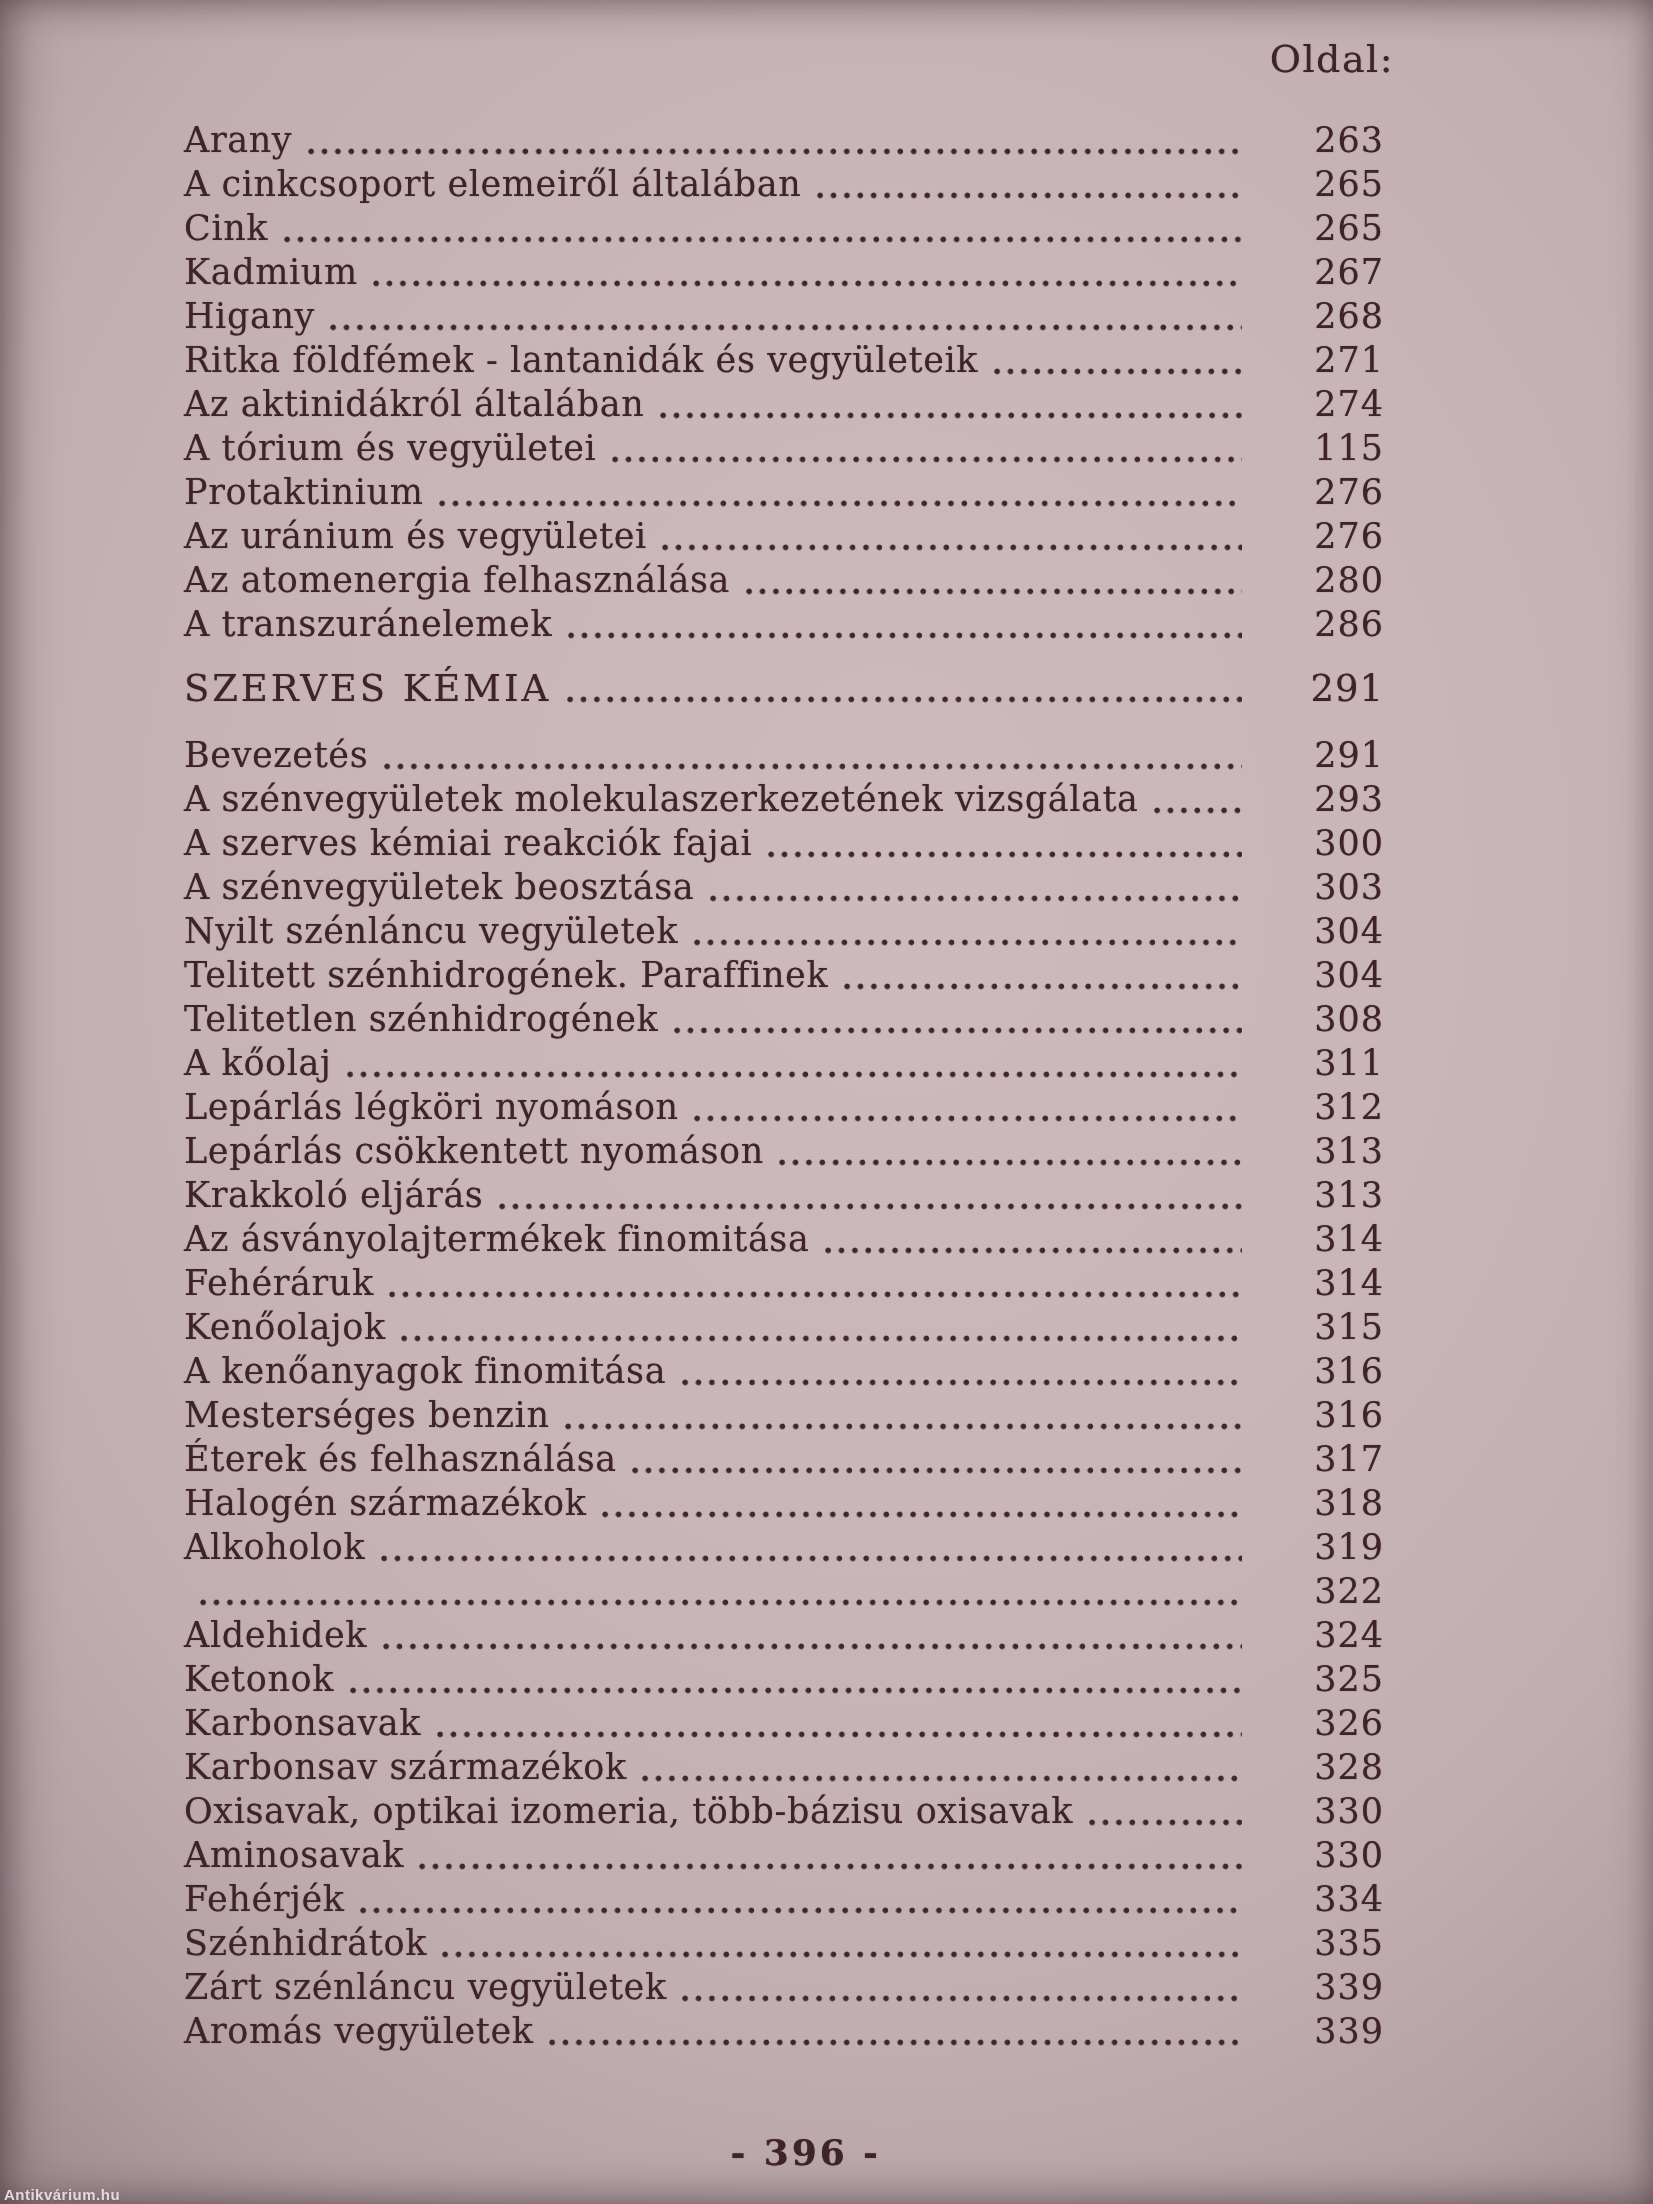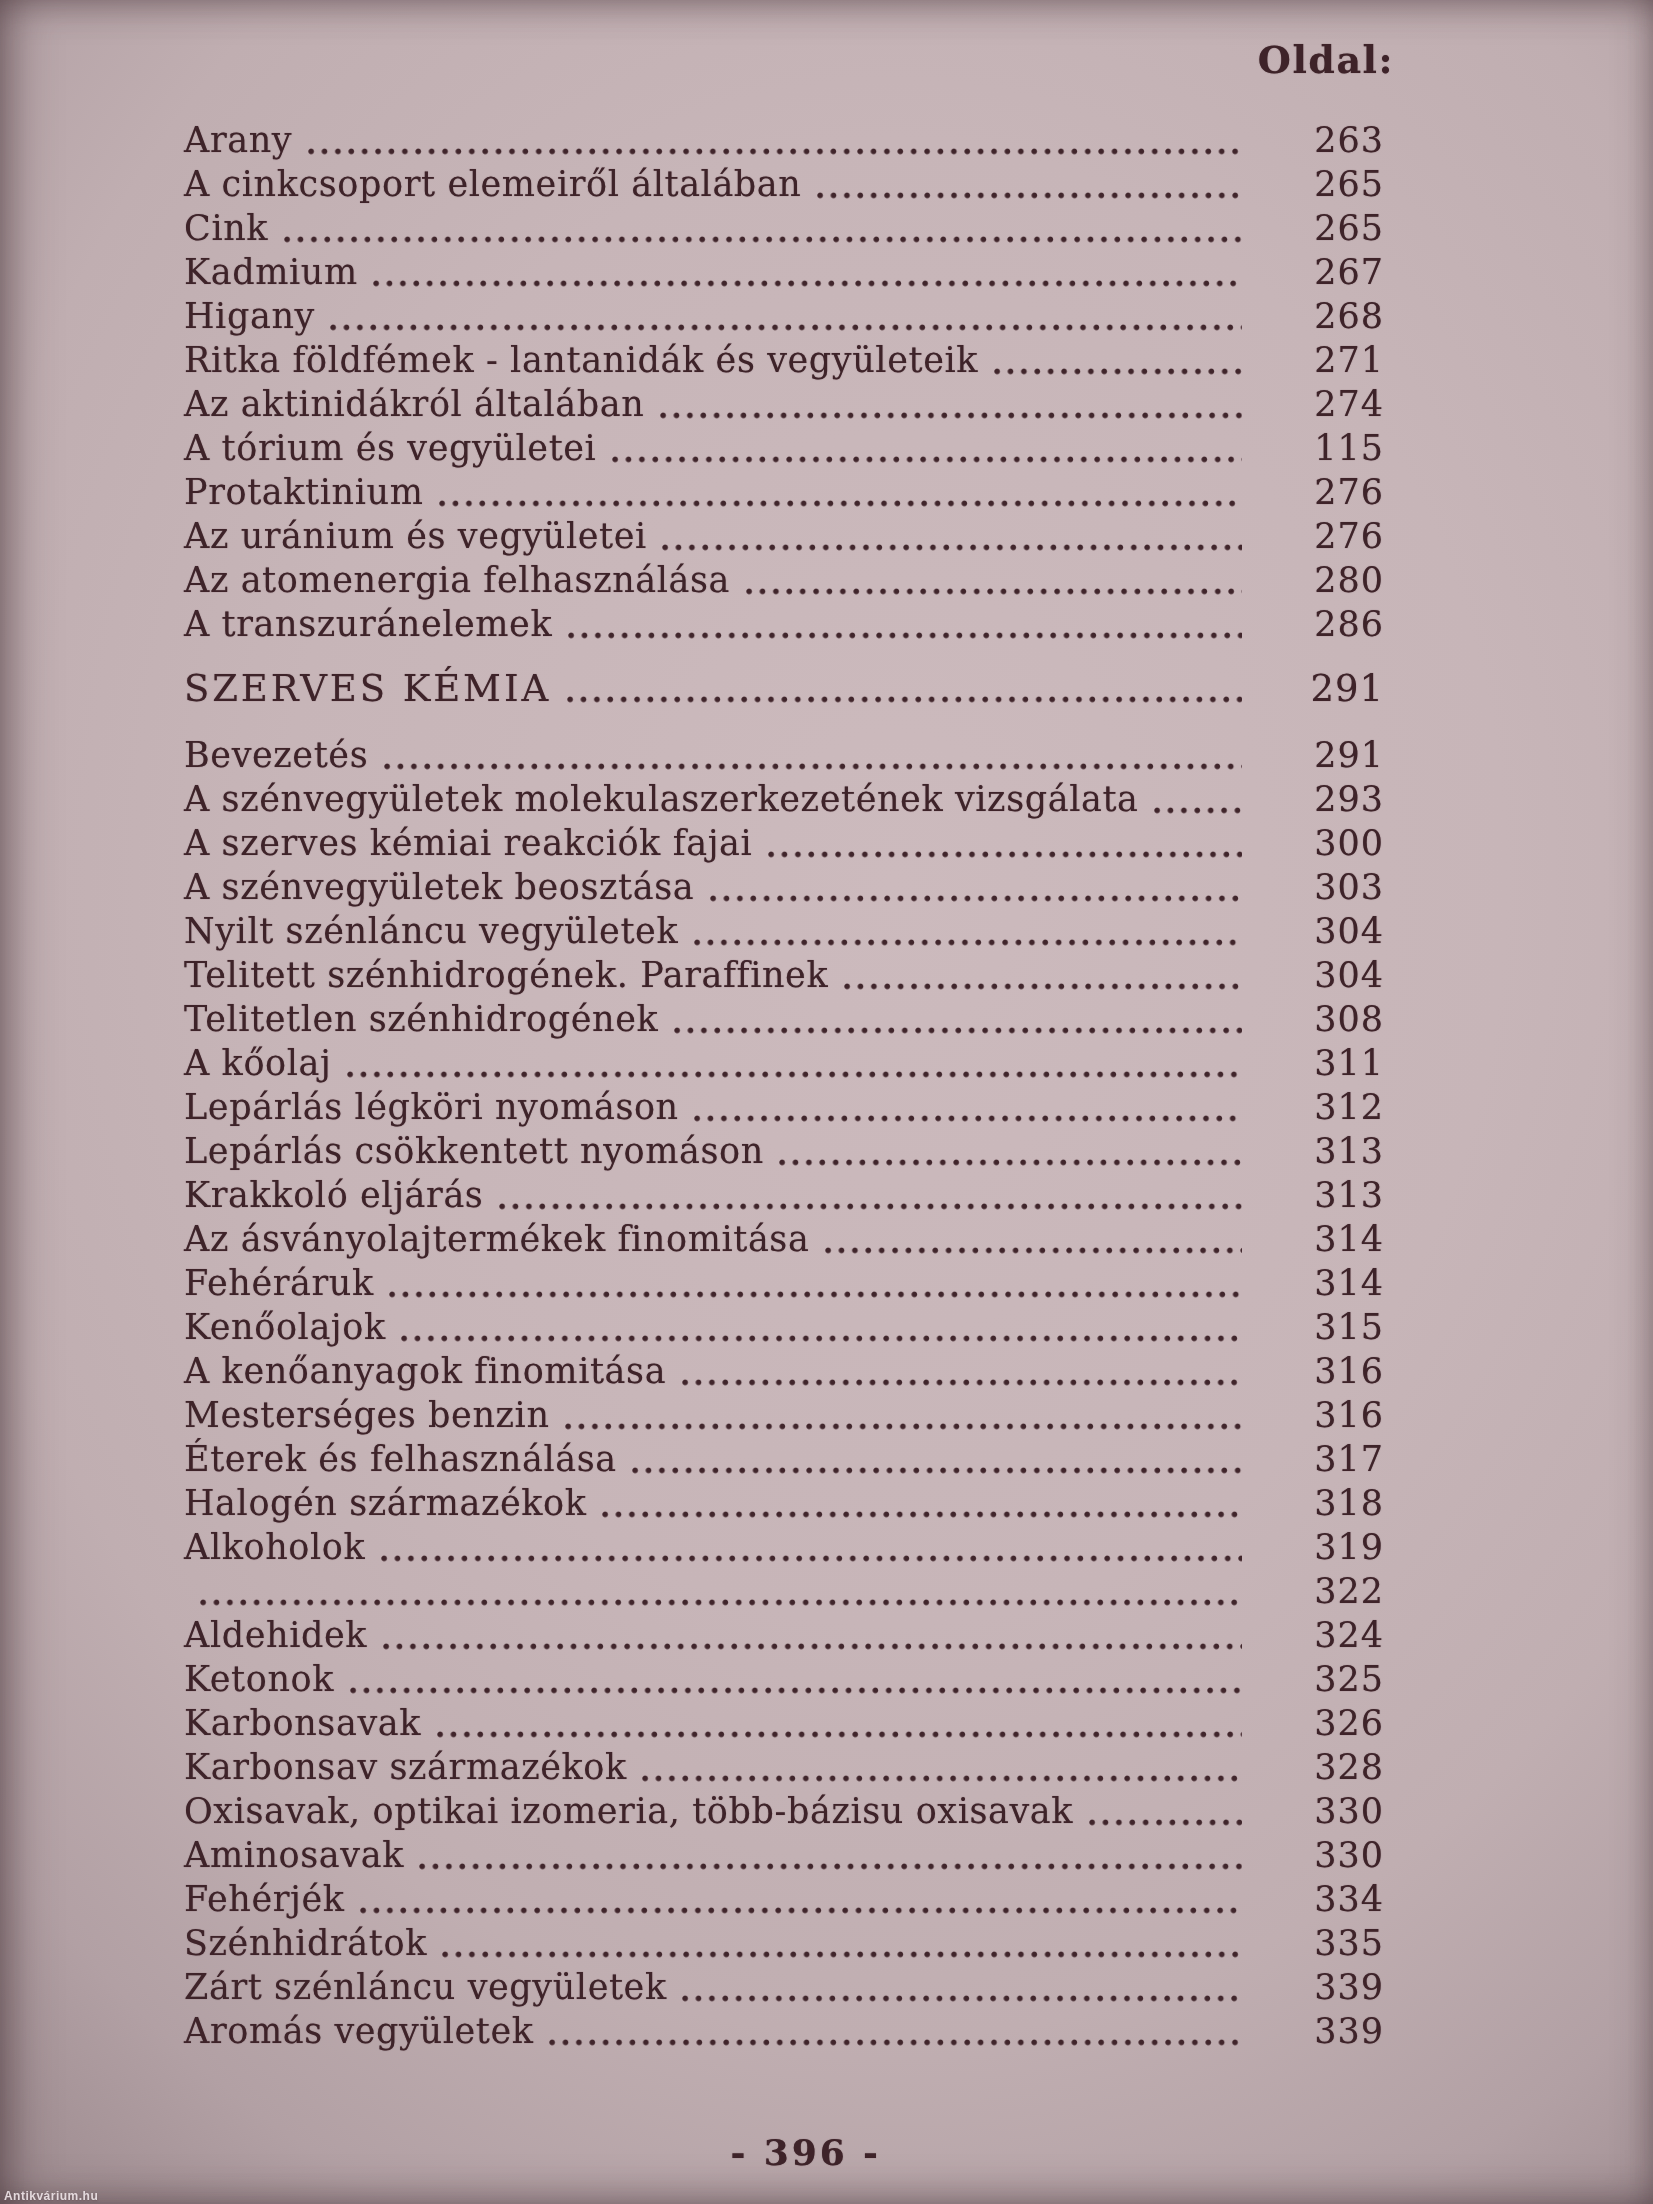--- a/index.html
+++ b/index.html
@@ -18,21 +18,21 @@
     box-shadow:
       inset 27px 0 47px -17.5px rgba(60, 40, 46, 0.50),
       inset 0 21.3px 39px -19.4px rgba(60, 40, 46, 0.38),
       inset -21.3px 0 39px -19.4px rgba(60, 40, 46, 0.34),
       inset 0 -25px 43px -21.3px rgba(60, 40, 46, 0.40);
     color: #3e2329;
   }
   .oldal-header {
     position: absolute;
     top: 37px; right: 260px;
-    font-size: 38px; font-weight: 700;
+    font-size: 38px; font-weight: 400;
     letter-spacing: 1.5px;
     text-shadow: 0 0 1px rgba(62,35,41,.65);
   }
   .toc {
     position: absolute;
     left: 184px; right: 270px; top: 118px;
   }
   .row {
     display: flex;
     align-items: center;
@@ -73,21 +73,21 @@
     text-align: center;
     transform: translateX(-21.3px);
     font-size: 36px; font-weight: 700;
     letter-spacing: 2.9px;
     text-shadow: 0 0 1px rgba(62,35,41,.6);
   }
   .watermark {
     position: absolute;
     left: 3.9px; bottom: 1.9px;
     font-family: "Liberation Sans", sans-serif;
-    font-size: 12px; font-weight: 700;
+    font-size: 15px; font-weight: 700;
     color: rgba(238, 228, 231, 0.92);
     text-shadow: 0 1px 1.9px rgba(90,70,75,.5);
     letter-spacing: 0.5px;
   }
 </style>
 </head>
 <body>
 
 <div class="page">
   <div class="oldal-header">Oldal:</div>

